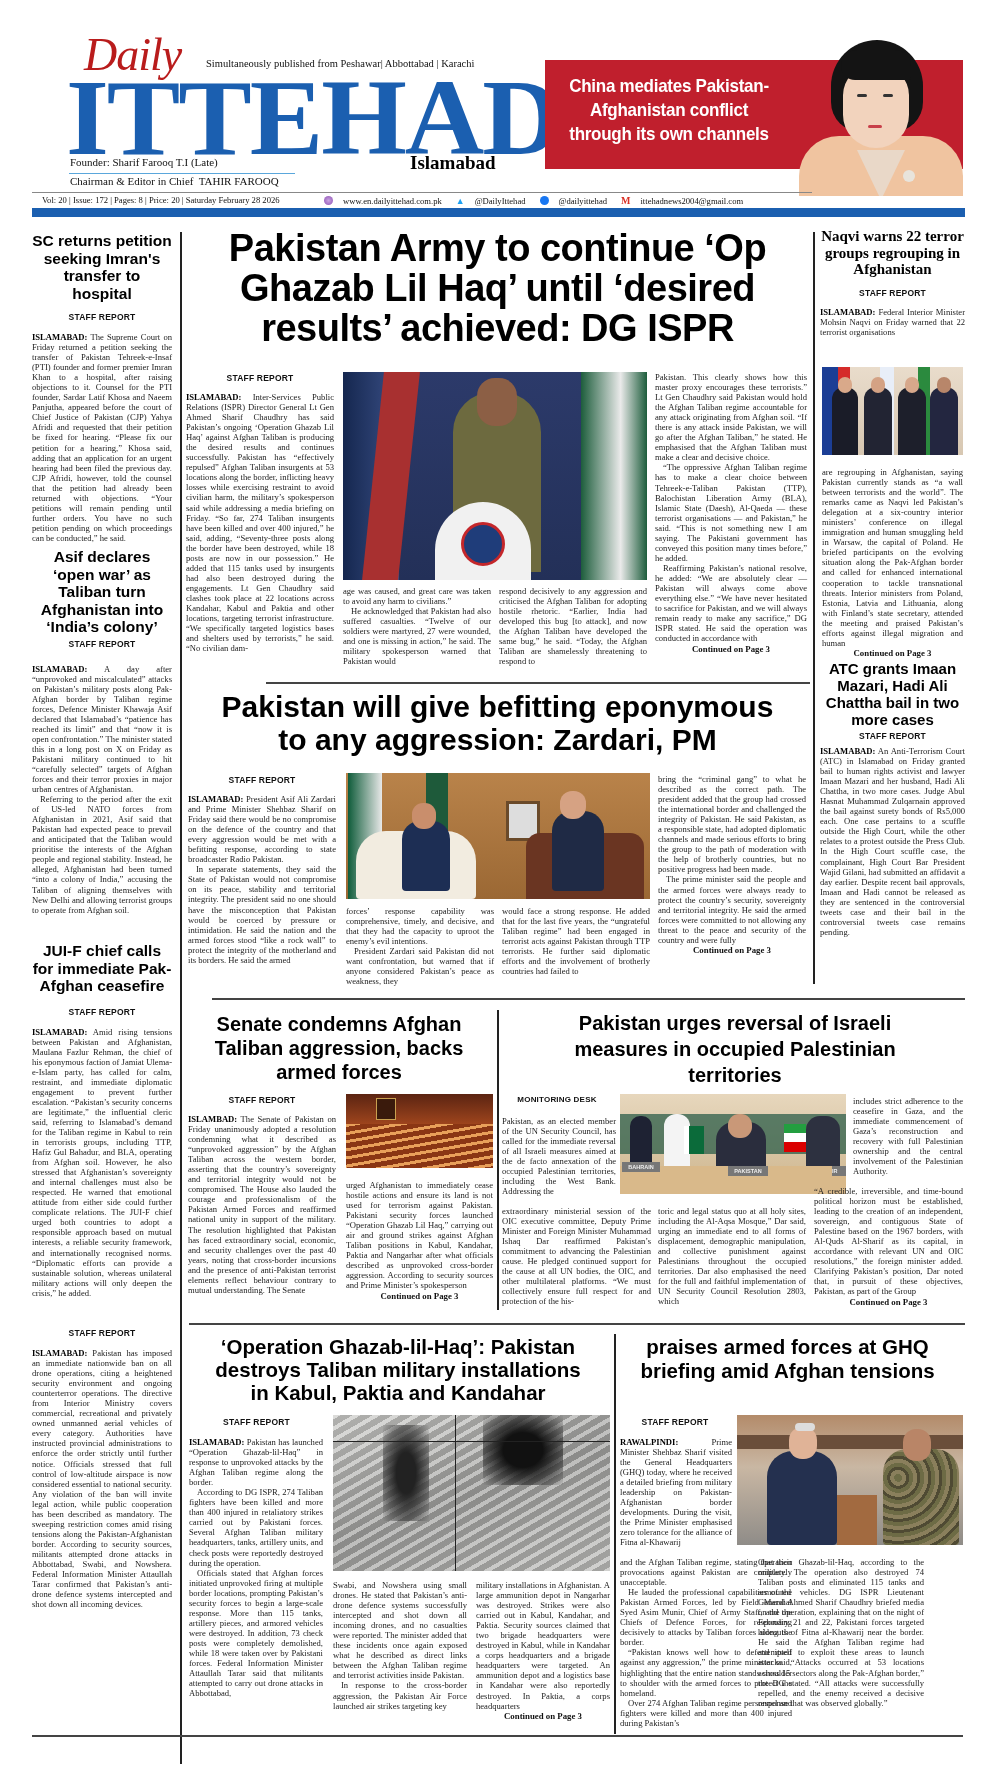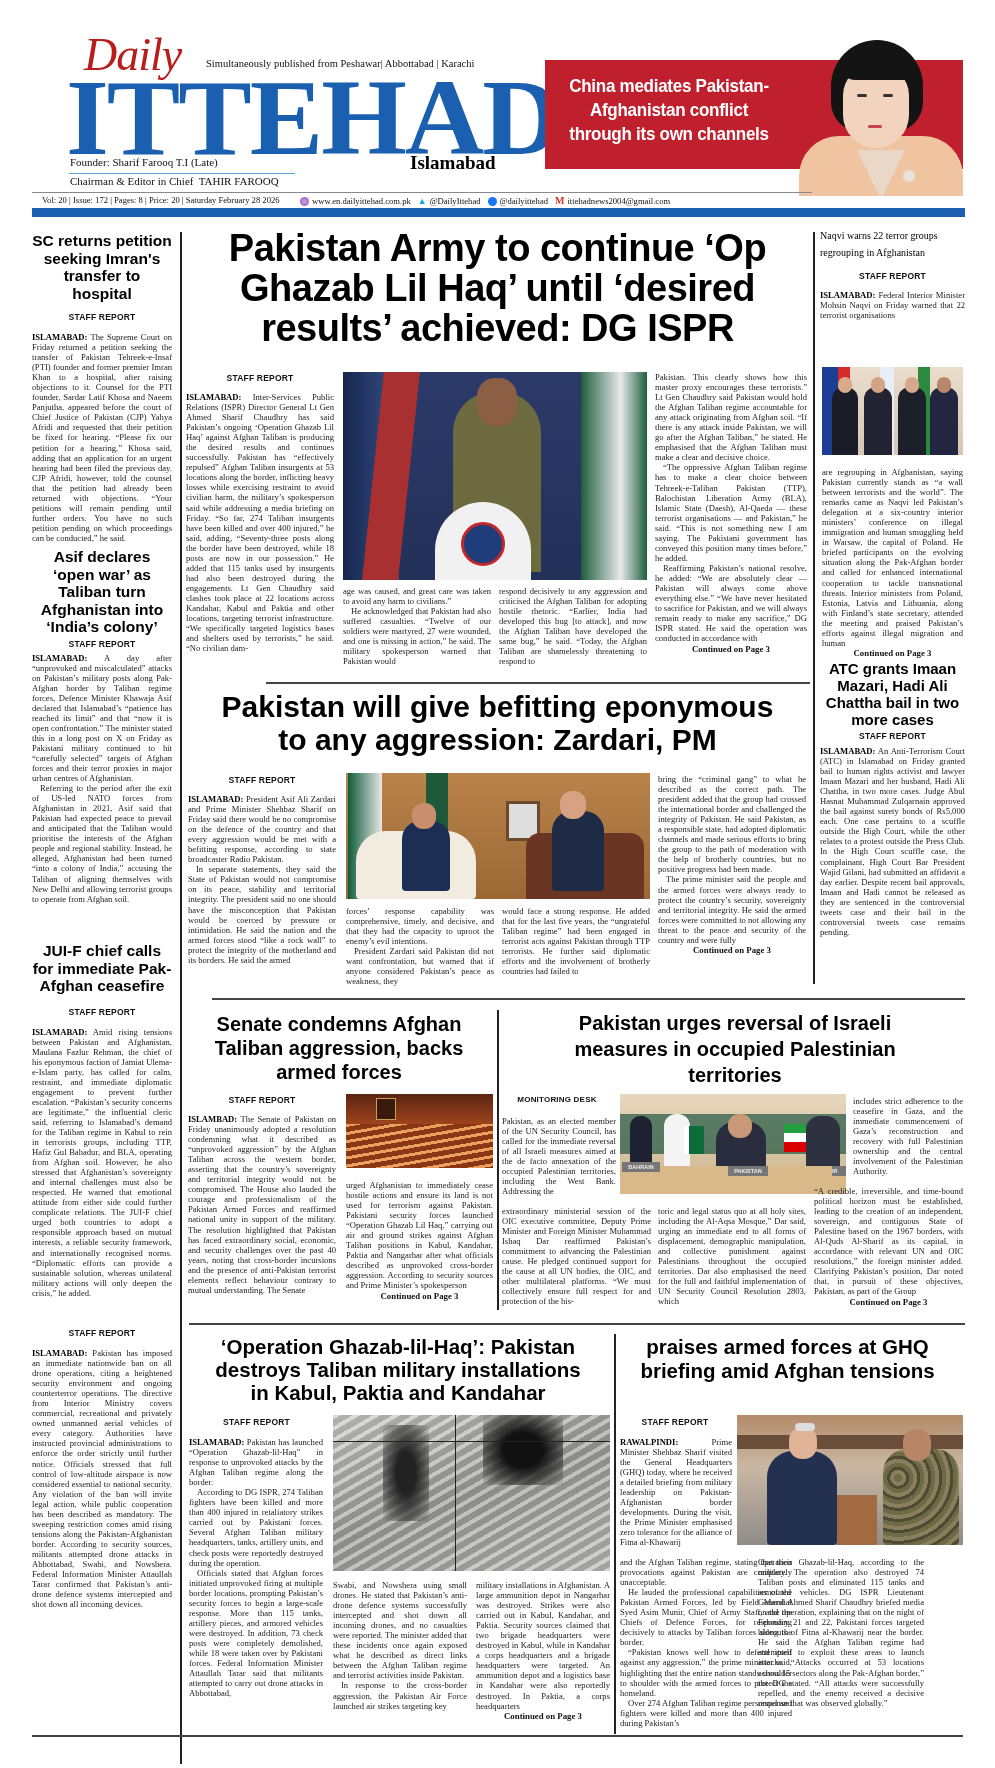--- a/index.html
+++ b/index.html
@@ -44,21 +44,21 @@
   <div style="position:absolute;left:58px;top:30px;width:66px;height:82px;background:#f2d3bd;border-radius:30px 30px 34px 34px"></div>
   <div style="position:absolute;left:56px;top:14px;width:70px;height:30px;background:#141414;border-radius:34px 34px 6px 30px"></div>
   <div style="position:absolute;left:72px;top:58px;width:10px;height:3px;background:#333;border-radius:2px"></div>
   <div style="position:absolute;left:98px;top:58px;width:10px;height:3px;background:#333;border-radius:2px"></div>
   <div style="position:absolute;left:83px;top:89px;width:14px;height:3px;background:#c8404a;border-radius:2px"></div>
   <div style="position:absolute;left:118px;top:134px;width:12px;height:12px;background:#e8e4dc;border-radius:50%"></div>
 </div>
 
 <div class="abs" style="left:32px;top:192px;width:780px;height:1px;background:#888"></div>
 <div class="abs serif" style="left:42px;top:195px;font-size:8.6px;color:#111;white-space:nowrap">Vol: 20 | Issue: 172 | Pages: 8 | Price: 20 | Saturday February 28 2026</div>
-<div class="abs serif" style="left:300px;top:195px;font-size:8.6px;color:#111;white-space:nowrap;display:flex;align-items:flex-end;gap:3px">
+<div class="abs serif" style="left:324px;top:195px;font-size:8.6px;color:#111;white-space:nowrap;display:flex;align-items:center;gap:10px">
   <span style="display:inline-block;width:9px;height:9px;border-radius:50%;background:radial-gradient(circle,#c9a4e0,#8e4fb6)"></span>
   <span>www.en.dailyittehad.com.pk</span>
   <span style="color:#1da1f2;font-size:9px;margin-left:4px">▲</span>
   <span>@DailyIttehad</span>
   <span style="display:inline-block;width:9px;height:9px;border-radius:50%;background:#1877f2;margin-left:4px"></span>
   <span>@dailyittehad</span>
   <span style="color:#d93025;font-weight:bold;font-size:10px;margin-left:4px">M</span>
   <span>ittehadnews2004@gmail.com</span>
 </div>
 <div class="abs" style="left:32px;top:208px;width:933px;height:9px;background:#1b5fb0"></div>
@@ -70,21 +70,21 @@
   <div class="hl" style="font-size:15.5px;line-height:17.5px">SC returns petition seeking Imran's transfer to hospital</div>
   <div class="byline" style="margin-top:10px">STAFF REPORT</div>
   <div class="body" style="margin-top:10px">
     <p class="first"><span class="dl">ISLAMABAD:</span> <span>The Supreme Court on Friday returned a petition seeking the transfer of Pakistan Tehreek-e-Insaf (PTI) founder and former premier Imran Khan to a hospital, after raising objections to it. Counsel for the PTI founder, Sardar Latif Khosa and Naeem Panjutha, appeared before the court of Chief Justice of Pakistan (CJP) Yahya Afridi and requested that their petition be fixed for hearing. “Please fix our petition for a hearing,” Khosa said, adding that an application for an urgent hearing had been filed the previous day. CJP Afridi, however, told the counsel that the petition had already been returned with objections. “Your petitions will remain pending until further orders. You have no such petition pending on which proceedings can be conducted,” he said.</span></p>
   </div>
 </div>
 
 <div class="abs" style="left:32px;top:548px;width:140px">
   <div class="hl" style="font-size:15.5px;line-height:17.5px">Asif declares ‘open war’ as Taliban turn Afghanistan into ‘India’s colony’</div>
   <div class="byline" style="margin-top:3px">STAFF REPORT</div>
-  <div class="body" style="margin-top:4px">
+  <div class="body" style="margin-top:15px">
     <p class="first"><span class="dl">ISLAMABAD:</span> <span>A day after “unprovoked and miscalculated” attacks on Pakistan’s military posts along Pak-Afghan border by Taliban regime forces, Defence Minister Khawaja Asif declared that Islamabad’s “patience has reached its limit” and that “now it is open confrontation.” The minister stated this in a long post on X on Friday as Pakistani military continued to hit “carefully selected” targets of Afghan forces and their terror proxies in major urban centres of Afghanistan.</span></p>
     <p>Referring to the period after the exit of US-led NATO forces from Afghanistan in 2021, Asif said that Pakistan had expected peace to prevail and anticipated that the Taliban would prioritise the interests of the Afghan people and regional stability. Instead, he alleged, Afghanistan had been turned “into a colony of India,” accusing the Taliban of aligning themselves with New Delhi and allowing terrorist groups to operate from Afghan soil.</p>
   </div>
 </div>
 
 <div class="abs" style="left:32px;top:942px;width:140px">
   <div class="hl" style="font-size:15.5px;line-height:17.5px">JUI-F chief calls for immediate Pak-Afghan ceasefire</div>
   <div class="byline" style="margin-top:12px">STAFF REPORT</div>
   <div class="body" style="margin-top:10px">
     <p class="first"><span class="dl">ISLAMABAD:</span> <span>Amid rising tensions between Pakistan and Afghanistan, Maulana Fazlur Rehman, the chief of his eponymous faction of Jamiat Ulema-e-Islam party, has called for calm, restraint, and immediate diplomatic engagement to prevent further escalation. “Pakistan’s security concerns are legitimate,” the influential cleric said, referring to Islamabad’s demand for the Taliban regime in Kabul to rein in terrorists groups, including TTP, Hafiz Gul Bahadur, and BLA, operating from Afghan soil. However, he also stressed that Afghanistan’s sovereignty and internal challenges must also be respected. He warned that emotional attitude from either side could further complicate relations. The JUI-F chief urged both countries to adopt a responsible approach based on mutual interests, a reliable security framework, and internationally recognised norms. “Diplomatic efforts can provide a sustainable solution, whereas unilateral military actions will only deepen the crisis,” he added.</span></p>
@@ -129,21 +129,21 @@
 </div>
 <div class="abs body" style="left:655px;top:372px;width:152px">
   <p class="first">Pakistan. This clearly shows how this master proxy encourages these terrorists.” Lt Gen Chaudhry said Pakistan would hold the Afghan Taliban regime accountable for any attack originating from Afghan soil. “If there is any attack inside Pakistan, we will go after the Afghan Taliban,” he stated. He emphasised that the Afghan Taliban must make a clear and decisive choice.</p>
   <p>“The oppressive Afghan Taliban regime has to make a clear choice between Tehreek-e-Taliban Pakistan (TTP), Balochistan Liberation Army (BLA), Islamic State (Daesh), Al-Qaeda — these terrorist organisations — and Pakistan,” he said. “This is not something new I am saying. The Pakistani government has conveyed this position many times before,” he added.</p>
   <p>Reaffirming Pakistan’s national resolve, he added: “We are absolutely clear — Pakistan will always come above everything else.” “We have never hesitated to sacrifice for Pakistan, and we will always remain ready to make any sacrifice,” DG ISPR stated. He said the operation was conducted in accordance with</p>
   <div class="cont" style="margin-top:1px">Continued on Page 3</div>
 </div>
 <div class="hrule" style="left:266px;top:682px;width:544px;height:1.5px"></div>
 
 <div class="abs" style="left:820px;top:228px;width:145px">
-  <div class="serif" style="font-size:10px;line-height:16.5px;font-weight:normal;color:#000">Naqvi warns 22 terror groups regrouping in Afghanistan</div>
+  <div class="serif" style="font-size:15px;line-height:16.5px;font-weight:bold;text-align:center;color:#000">Naqvi warns 22 terror groups regrouping in Afghanistan</div>
   <div class="byline" style="margin-top:10px">STAFF REPORT</div>
   <div class="body" style="margin-top:9px">
     <p class="first"><span class="dl">ISLAMABAD:</span> <span>Federal Interior Minister Mohsin Naqvi on Friday warned that 22 terrorist organisations</span></p>
   </div>
 </div>
 <div class="photo" style="left:822px;top:367px;width:141px;height:88px;background:linear-gradient(180deg,#e9dccb,#d7c7b2)">
   <div style="position:absolute;left:0;top:0;width:16px;height:88px;background:#1c3e95"></div>
   <div style="position:absolute;left:16px;top:0;width:12px;height:88px;background:#d52c2a"></div>
   <div style="position:absolute;left:58px;top:0;width:14px;height:88px;background:#e8eef8"></div>
   <div style="position:absolute;left:96px;top:0;width:12px;height:88px;background:#2b8a3e"></div>

